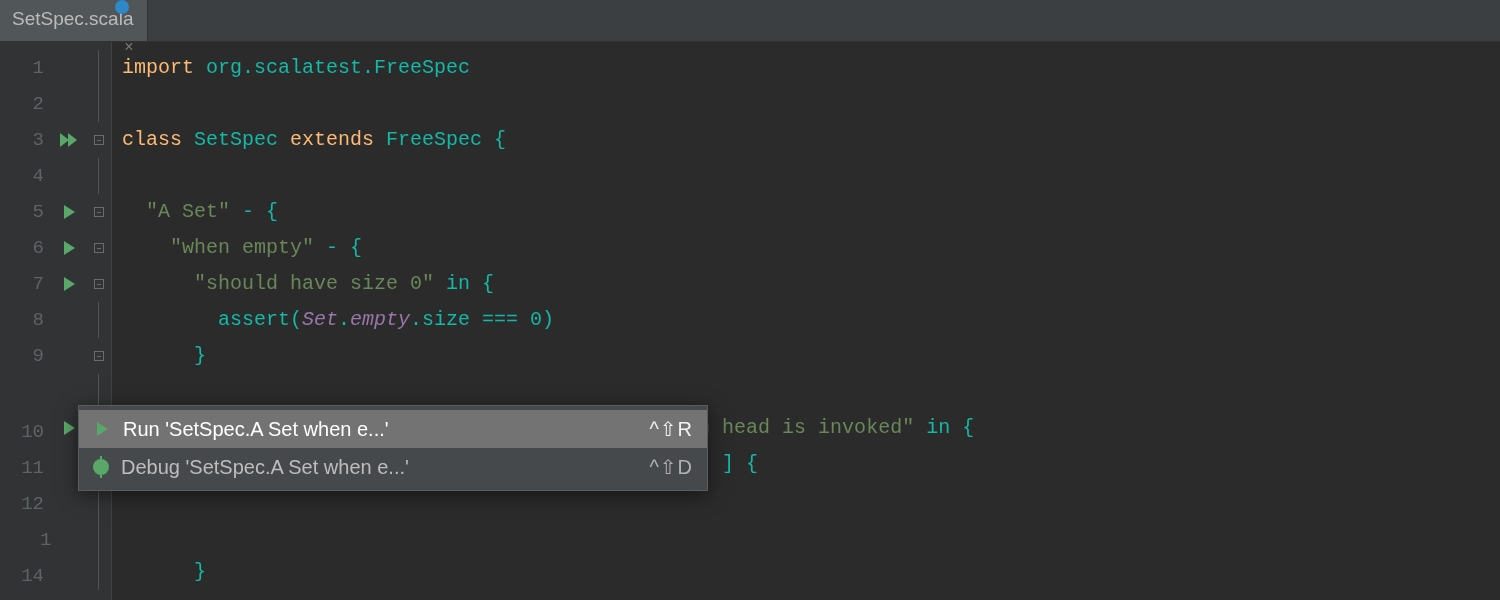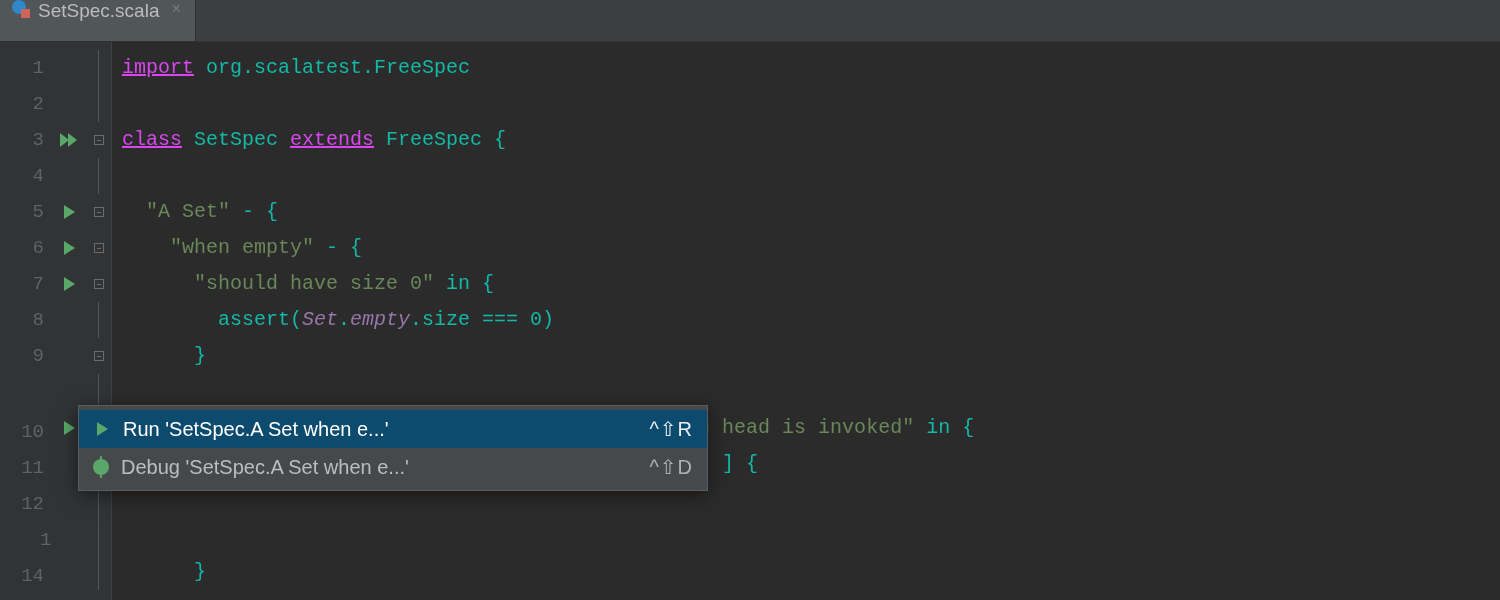--- a/index.html
+++ b/index.html
@@ -14,28 +14,29 @@
   }
   .tab-bar {
     height: 42px;
     background: #3c3f41;
     display: flex;
     align-items: stretch;
     border-bottom: 1px solid #323232;
   }
   .tab {
     display: flex;
-    align-items: flex-start;
+    align-items: flex-end;
     padding: 0 14px 0 12px;
     gap: 8px;
     background: #515658;
     color: #bbbbbb;
     font-family: -apple-system, BlinkMacSystemFont, "Segoe UI", sans-serif;
     font-size: 19px;
     border-right: 1px solid #323232;
+    flex-direction: column;
   }
   .tab .tab-icon {
     width: 18px; height: 18px;
     position: relative;
   }
   .tab .tab-icon::before {
     content: "";
     position: absolute;
     width: 14px; height: 14px;
     border-radius: 50%;
@@ -123,21 +124,21 @@
     margin: 0 auto;
   }
   .code {
     flex: 1;
     padding-top: 8px;
     line-height: 36px;
     white-space: pre;
     position: relative;
   }
   .ln { height: 36px; padding-left: 10px; }
-  .kw  { color: #d946ef; text-decoration: underline; }
+  .kw  { color: #fdba74; }
   .str { color: #6a8759; }
   .it  { color: #9876aa; font-style: italic; }
   .pl  { color: #14b8a6; }
 
   .ctx-menu {
     position: absolute;
     top: 405px;
     left: 78px;
     width: 630px;
     background: #46494b;
@@ -149,21 +150,21 @@
   }
   .ctx-item {
     display: flex;
     align-items: center;
     height: 38px;
     padding: 0 14px;
     gap: 12px;
     color: #bdbdbd;
   }
   .ctx-item.selected {
-    background: #0c4a6e;
+    background: #737373;
     color: #ffffff;
   }
   .ctx-label { flex: 1; white-space: nowrap; }
   .ctx-short { color: inherit; opacity: 0.9; letter-spacing: 1px; }
   .ico { width: 18px; height: 18px; display: flex; align-items: center; justify-content: center; }
   .ico.run .play { border-left-color: #59a869; }
   .ico.debug {
     width: 16px; height: 16px;
     border-radius: 50%;
     background: #59a869;

